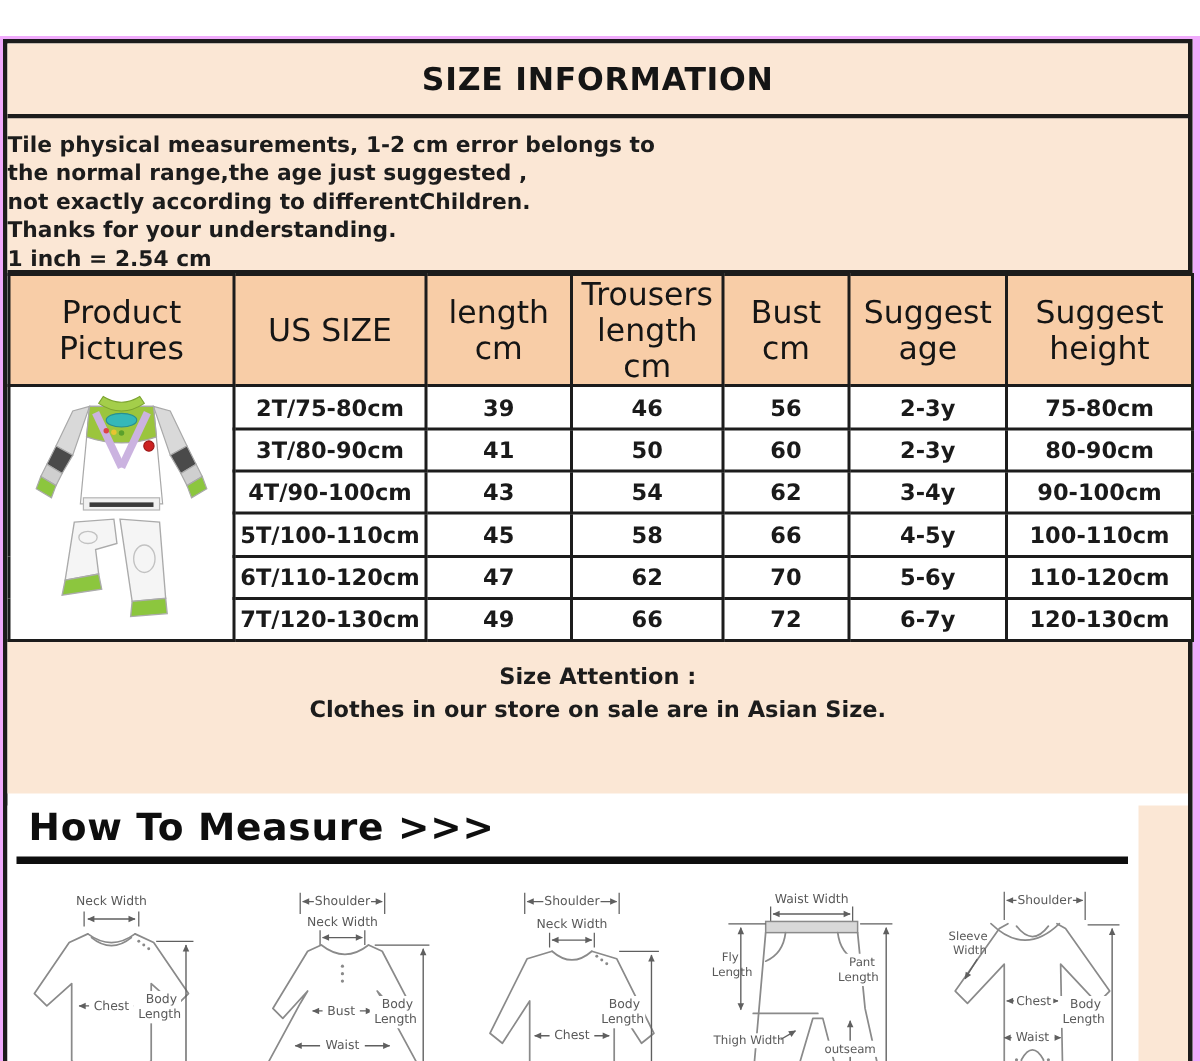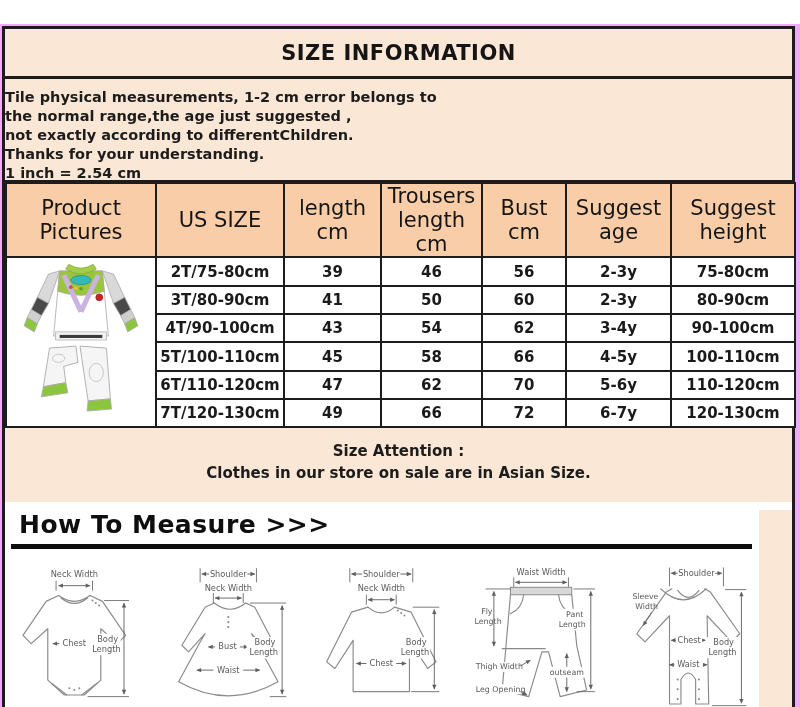--- a/index.html
+++ b/index.html
@@ -7,21 +7,21 @@
   .outer{position:absolute;left:2px;top:2px;width:787px;border:3px solid #1c1c1c;background:#fff;}
   .title-box{height:47px;background:#fbe7d5;border-bottom:3px solid #1c1c1c;display:flex;align-items:center;justify-content:center;
     font-size:21px;font-weight:bold;color:#151515;letter-spacing:.5px;}
   .notes-box{height:103px;background:#fbe7d5;border-bottom:2px solid #1c1c1c;text-align:left;padding-top:9px;box-sizing:border-box;}
   .note-line{font-size:14.5px;font-weight:bold;color:#1c1c1c;line-height:19px;}
   table.size-table{width:100%;border-collapse:collapse;table-layout:fixed;background:#fff;}
   table.size-table th,table.size-table td{border:2px solid #1c1c1c;text-align:center;vertical-align:middle;padding:0;}
   table.size-table th{height:53px;background:#f8cda7;font-size:21px;font-weight:normal;color:#151515;line-height:1.15;}
   table.size-table td{height:26px;font-size:15px;font-weight:bold;color:#1a1a1a;background:#fff;}
   td.product-cell{background:#fff;}
-  .attention-box{height:74px;background:#fbe7d5;text-align:center;padding-top:12px;box-sizing:border-box;}
+  .attention-box{height:101px;background:#fbe7d5;text-align:center;padding-top:12px;box-sizing:border-box;}
   .attn-line{font-size:15px;font-weight:bold;color:#1c1c1c;line-height:22px;}
   .measure-section{position:relative;height:216px;background:#fff;}
   .peach-strip{position:absolute;top:0;right:0;width:33px;height:100%;background:#fbe7d5;}
   .measure-title{margin:8px 0 0 14px;font-size:25px;font-weight:bold;color:#0e0e0e;letter-spacing:.5px;}
   .measure-rule{height:5px;background:#0e0e0e;margin:5px 40px 0 6px;}
   .diagrams{display:flex;justify-content:space-between;padding:6px 42px 0 8px;gap:31px;}
   .dg{width:147px;height:164px;}
   .dg text{font-family:"DejaVu Sans","Liberation Sans",sans-serif;font-size:10px;fill:#5a5a5a;}
   .dg text.sm{font-size:9.5px;}
   .dg .shape{stroke:#8a8a8a;stroke-width:1.4;fill:none;stroke-linejoin:round;stroke-linecap:round;}

